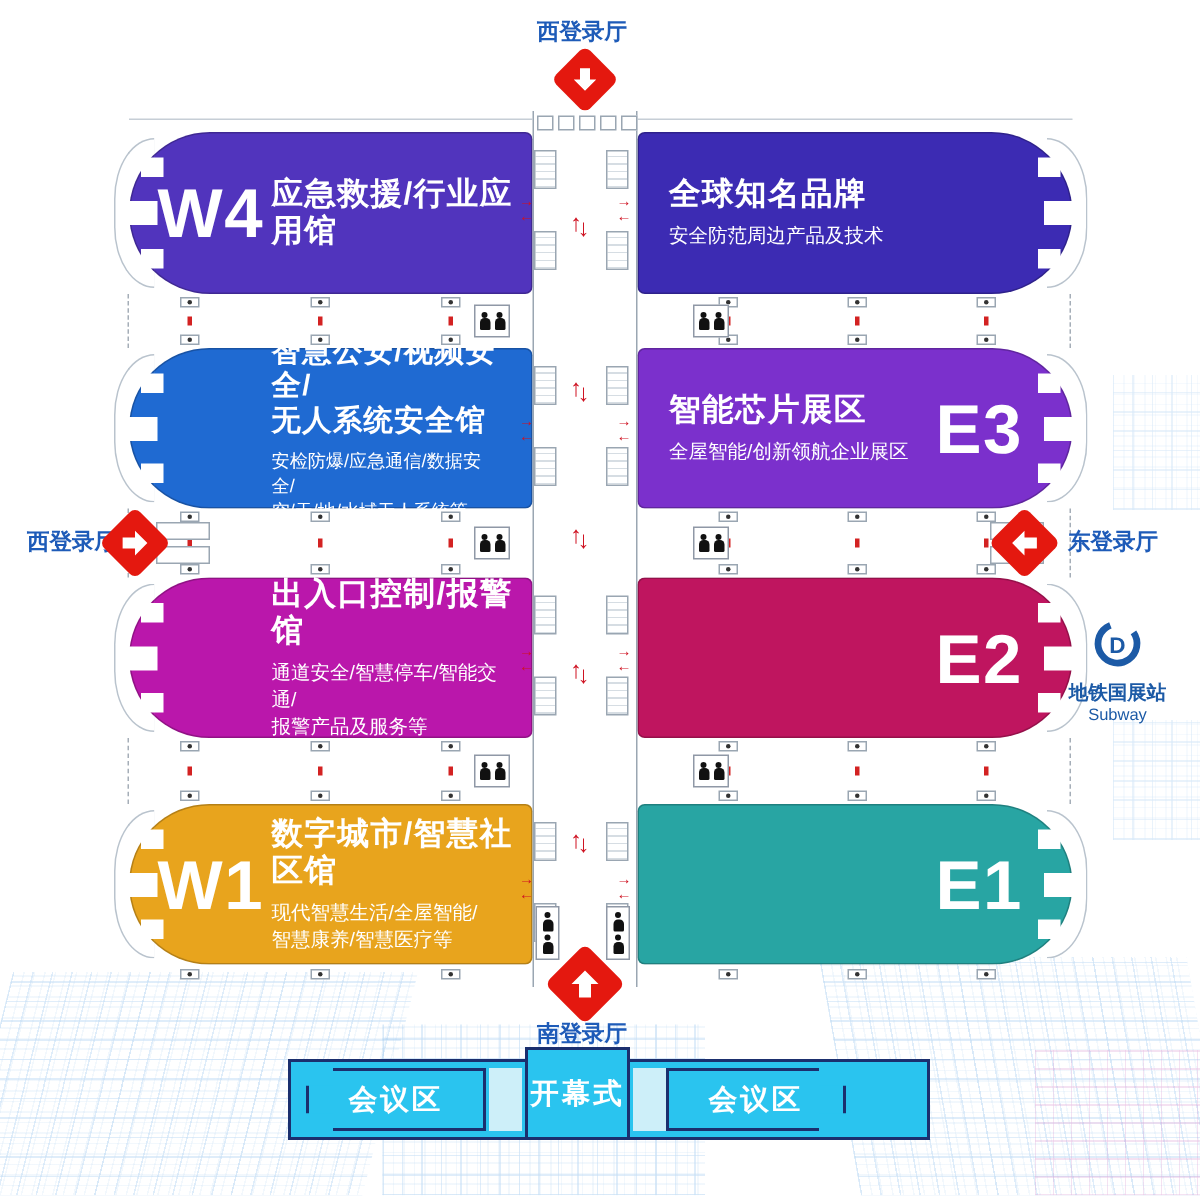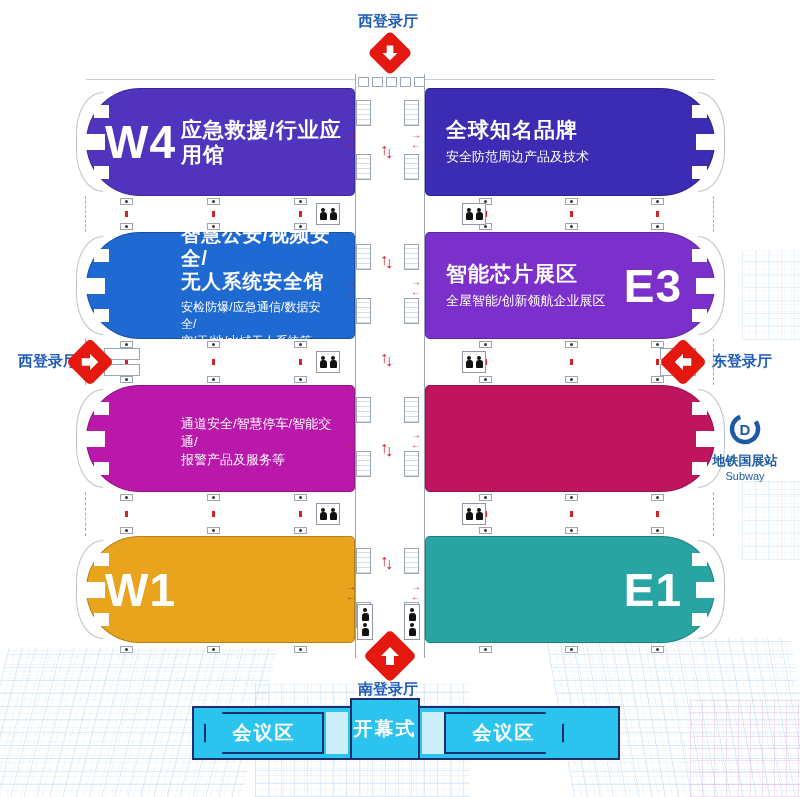--- a/index.html
+++ b/index.html
@@ -144,34 +144,41 @@
     <div class="txt">
         <div class="t">智能芯片展区</div>
     <div class="d">全屋智能/创新领航企业展区</div>
       </div>
   </div>
   <div class="hall w r2" style="background-color: rgb(186, 23, 171);">
     <span class="notch n1"></span>
       <span class="notch n2"></span>
       <span class="notch n3"></span>
     <div class="txt">
+        <div class="t">出入口控制/报警馆</div>
     <div class="d">通道安全/智慧停车/智能交通/
 报警产品及服务等</div>
       </div>
   </div>
   <div class="hall e r2" style="background-color: rgb(191, 21, 95);">
     <span class="notch n1"></span>
       <span class="notch n2"></span>
       <span class="notch n3"></span>
+    <div class="code">E2</div>
   </div>
   <div class="hall w r1" style="background-color: rgb(232, 164, 29);">
     <span class="notch n1"></span>
       <span class="notch n2"></span>
       <span class="notch n3"></span>
     <div class="code">W1</div>
+    <div class="txt">
+        <div class="t">数字城市/智慧社区馆</div>
+    <div class="d">现代智慧生活/全屋智能/
+智慧康养/智慧医疗等</div>
+      </div>
   </div>
   <div class="hall e r1" style="background-color: rgb(40, 165, 163);">
     <span class="notch n1"></span>
       <span class="notch n2"></span>
       <span class="notch n3"></span>
     <div class="code">E1</div>
   </div>
 
   <div class="entr-label" style="left:358px;top:12px;">西登录厅</div>
   <div class="diamond" style="left:374px;top:37px;width:32px;height:32px;">

